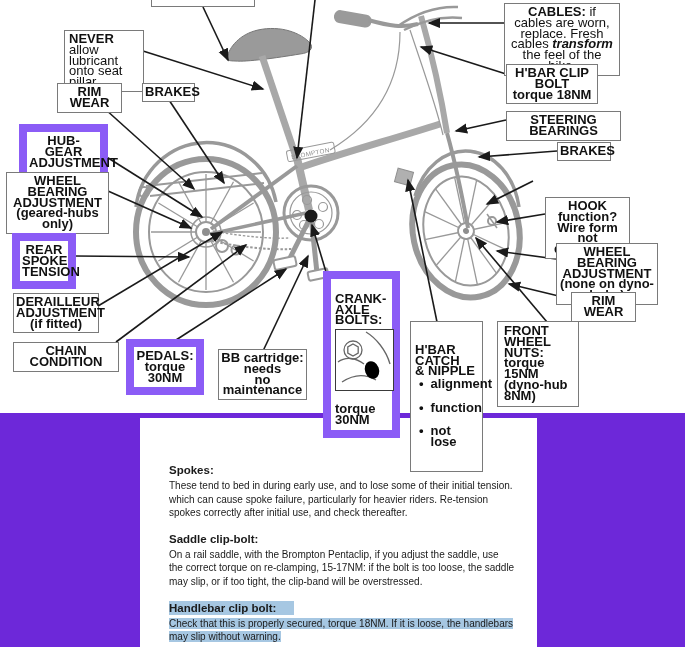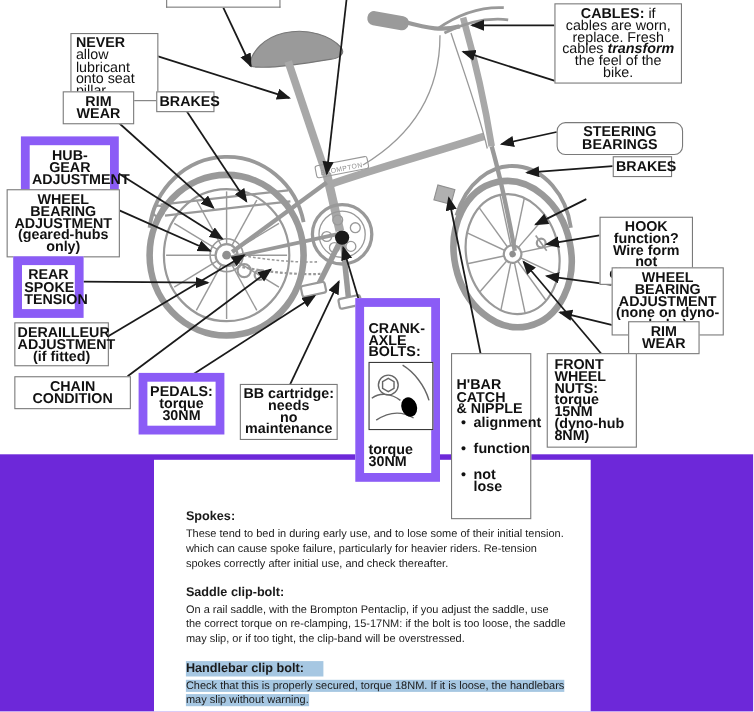--- a/index.html
+++ b/index.html
@@ -168,25 +168,27 @@
     <div class="partial"></div>
 
     <div class="co left" style="left:64px;top:30px;width:80px;padding:3px 4px;"><span>NEVER</span><span class="plain"> allow lubricant onto seat pillar</span></div>
 
     <div class="co" style="left:504px;top:3px;width:116px;padding:3px 3px;"><span>CABLES:</span><span class="plain"> if cables are worn, replace. Fresh cables </span><span class="bi">transform</span><span class="plain"> the feel of the bike.</span></div>
 
     <div class="co" style="left:57px;top:83px;width:65px;"><span>RIM WEAR</span></div>
 
     <div class="co" style="left:142px;top:83px;width:53px;"><span>BRAKES</span></div>
 
+    <div class="co" style="left:506px;top:64px;width:92px;"><span>H'BAR CLIP BOLT
+torque 18NM</span></div>
 
     <div class="co heavy" style="left:19px;top:124px;width:89px;"><span>HUB-GEAR
 ADJUSTMENT</span></div>
 
-    <div class="co" style="left:506px;top:111px;width:115px;border-radius:8px;"><span>STEERING BEARINGS</span></div>
+    <div class="co" style="left:506px;top:111px;width:115px;"><span>STEERING BEARINGS</span></div>
 
     <div class="co" style="left:557px;top:142px;width:54px;"><span>BRAKES</span></div>
 
     <div class="co" style="left:6px;top:172px;width:103px;"><span>WHEEL BEARING
 ADJUSTMENT
 (geared-hubs only)</span></div>
 
 
     <div class="co" style="left:545px;top:197px;width:85px;"><span>HOOK function?
 Wire form not

